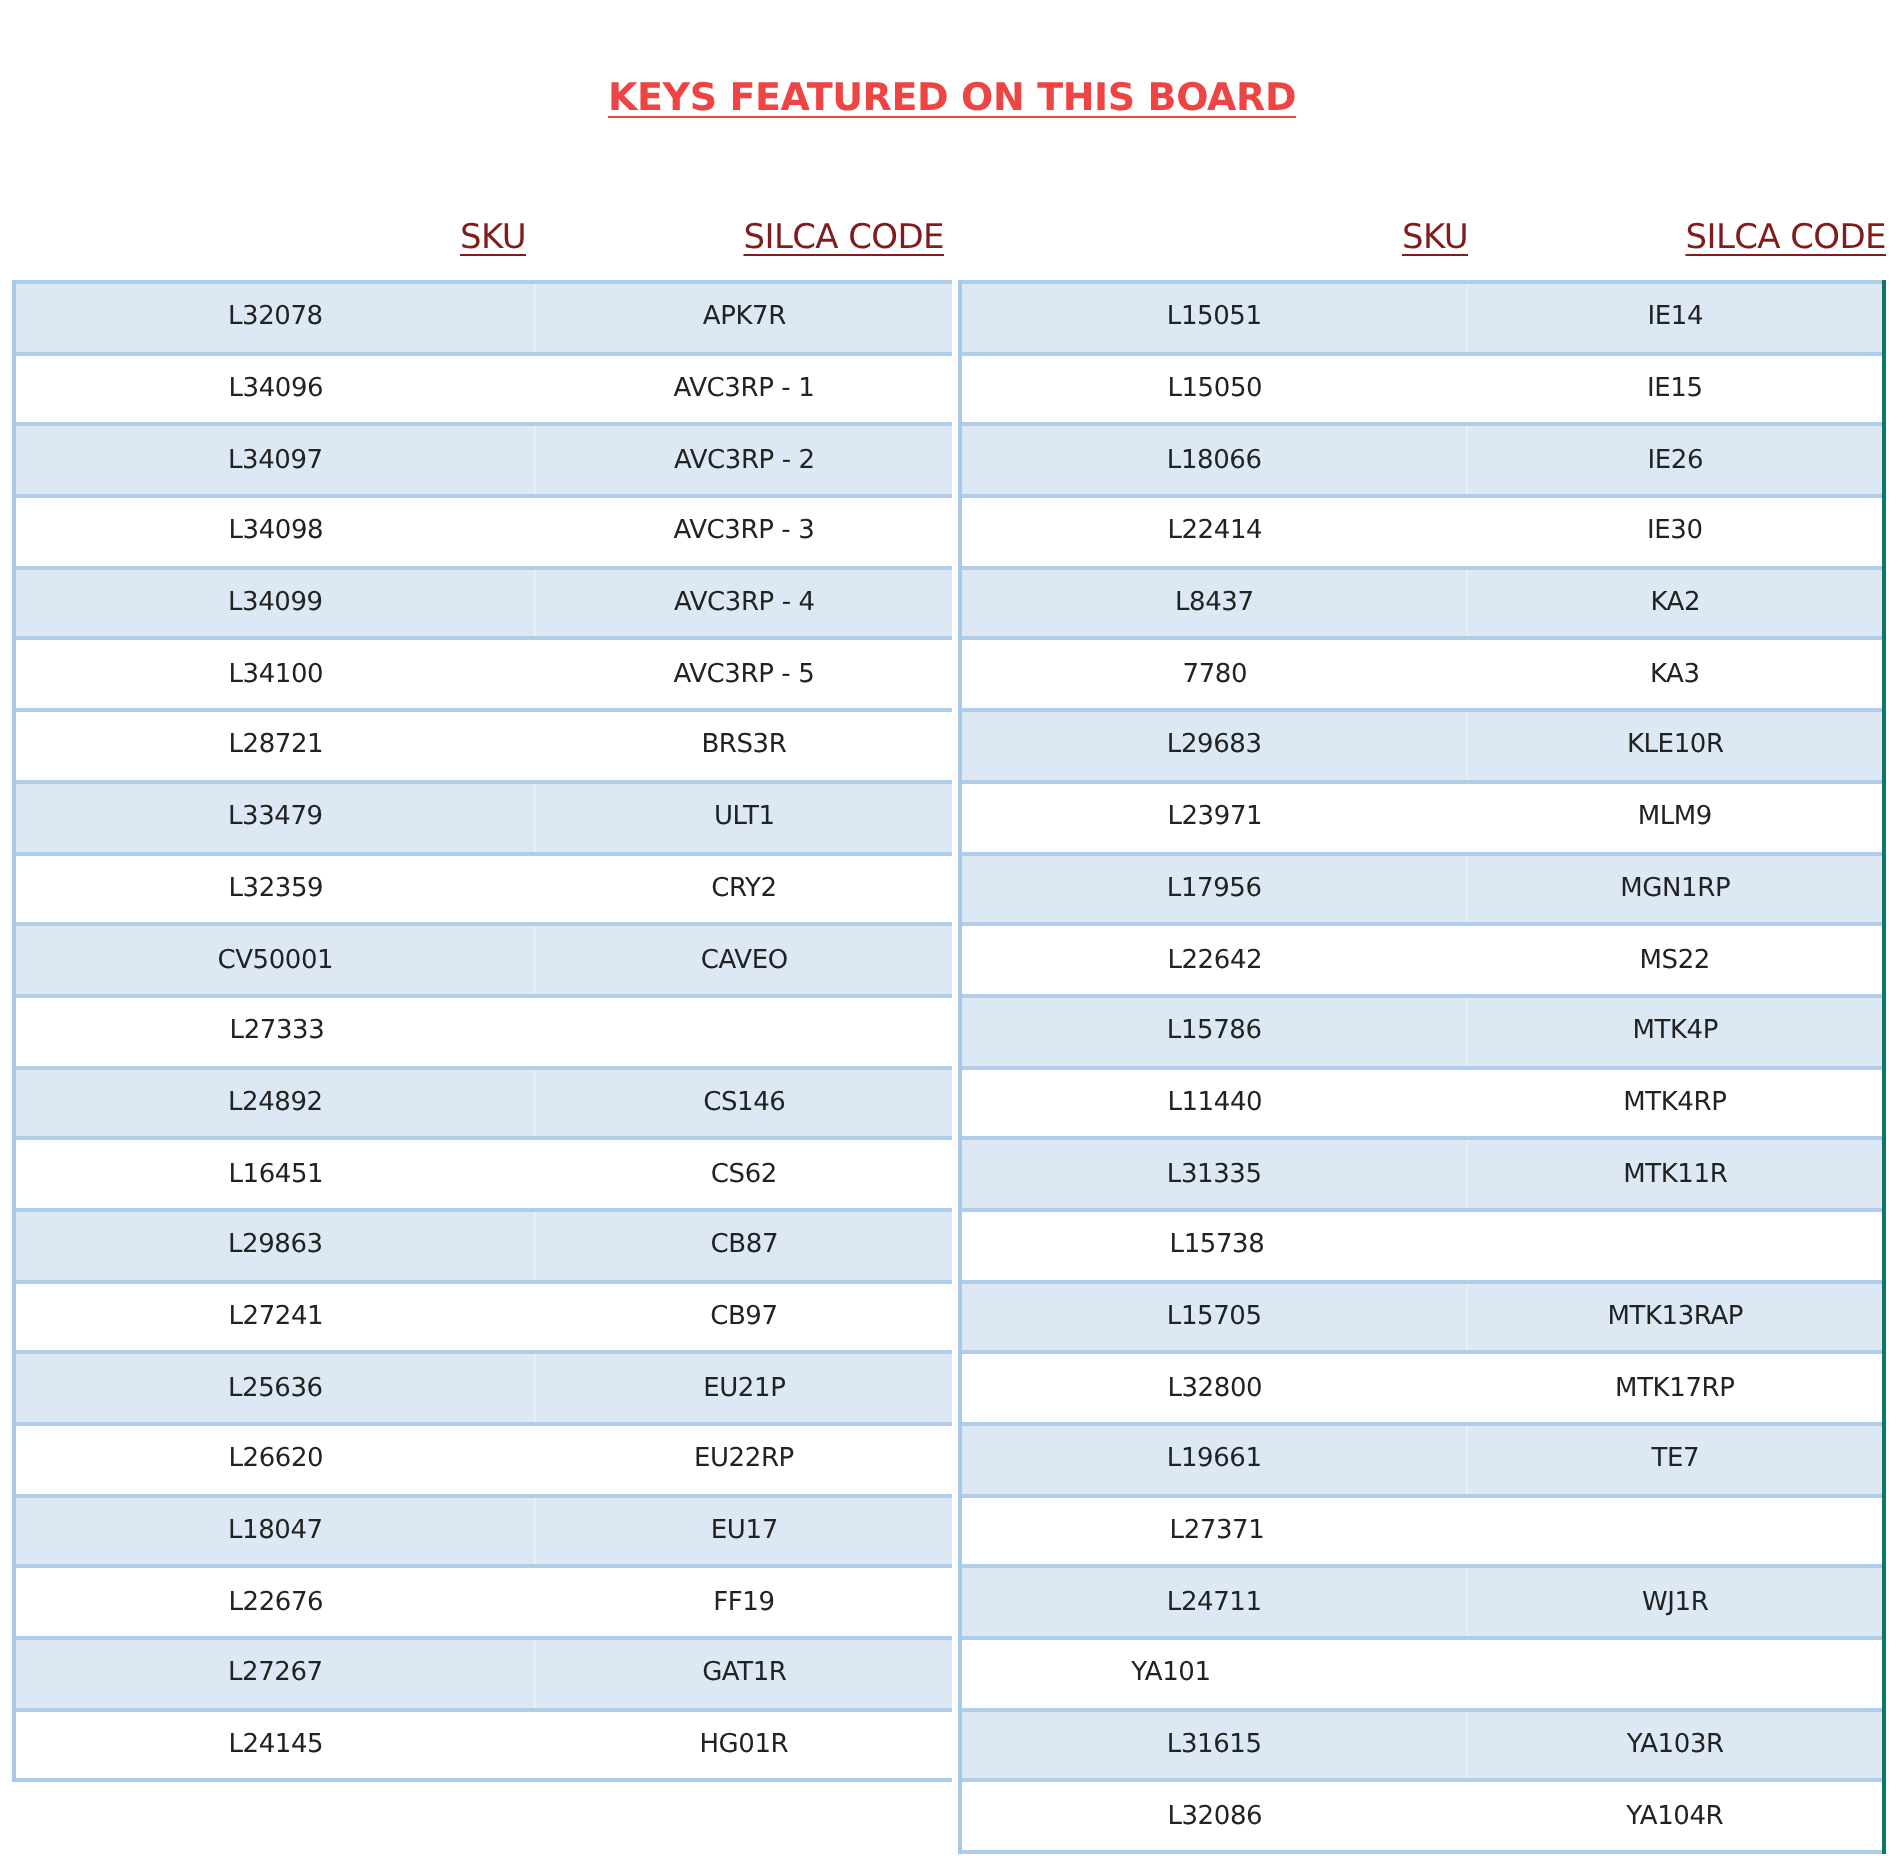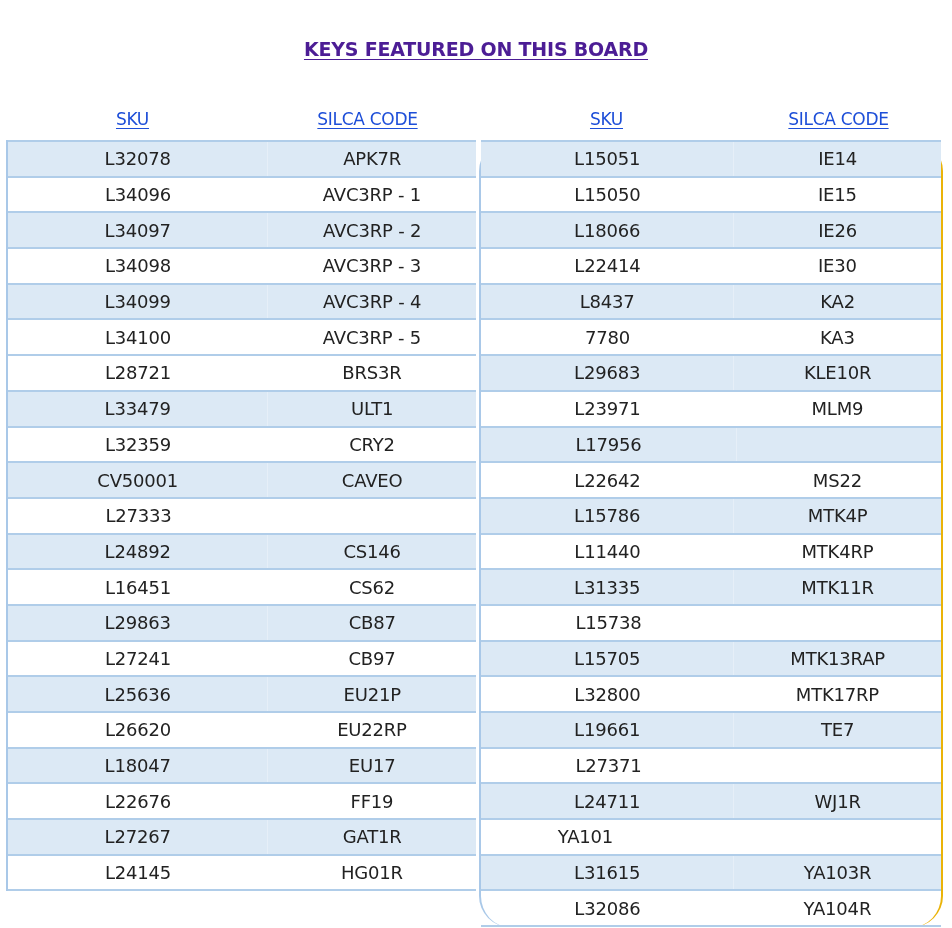--- a/index.html
+++ b/index.html
@@ -19,62 +19,61 @@
       position: absolute;
       left: 0;
       top: 38px;
       width: 952px;
       text-align: center;
       font-size: 19px;
       font-weight: bold;
       text-decoration: underline;
       text-underline-offset: 3px;
       letter-spacing: -0.2px;
-      color: #4c1d95;
+      color: #ef4444;
     }
     .table-block {
       position: absolute;
       top: 103px;
     }
     .table-block.left { left: 6px; width: 470px; }
     .table-block.right { left: 479px; width: 464px; }
 
     .head-row {
       display: flex;
       height: 32px;
       align-items: center;
     }
     .head-cell {
-      text-align: center;
+      text-align: right;
       font-size: 17px;
       text-decoration: underline;
       text-underline-offset: 3px;
-      color: #1d4ed8;
+      color: #7f1d1d;
       letter-spacing: -0.3px;
     }
     .rows {
       position: absolute;
       top: 37px;
       left: 0;
       right: 0;
       border-left: 2px solid #a9c8e8;
     }
     .table-block.right .rows {
-      border-right: 2px solid #eab308;
-      border-radius: 31px;
+      border-right: 2px solid #0f766e;
     }
     .table-block.left .rows {
       border-right: none;
     }
     .row {
       display: flex;
       height: 33.7px;
       border-top: 2px solid #b0cde9;
       align-items: center;
-      font-size: 18px;
+      font-size: 13px;
       letter-spacing: -0.2px;
       color: #222222;
     }
     .row:last-child {
       border-bottom: 2px solid #b0cde9;
     }
     .row.stripe {
       background: #dce9f5;
     }
     .cell {
@@ -223,20 +222,21 @@
       <div class="row stripe">
         <div class="cell sku">L29683</div>
         <div class="cell code">KLE10R</div>
       </div>
       <div class="row">
         <div class="cell sku">L23971</div>
         <div class="cell code">MLM9</div>
       </div>
       <div class="row stripe">
         <div class="cell sku">L17956</div>
+        <div class="cell code">MGN1RP</div>
       </div>
       <div class="row">
         <div class="cell sku">L22642</div>
         <div class="cell code">MS22</div>
       </div>
       <div class="row stripe">
         <div class="cell sku">L15786</div>
         <div class="cell code">MTK4P</div>
       </div>
       <div class="row">

